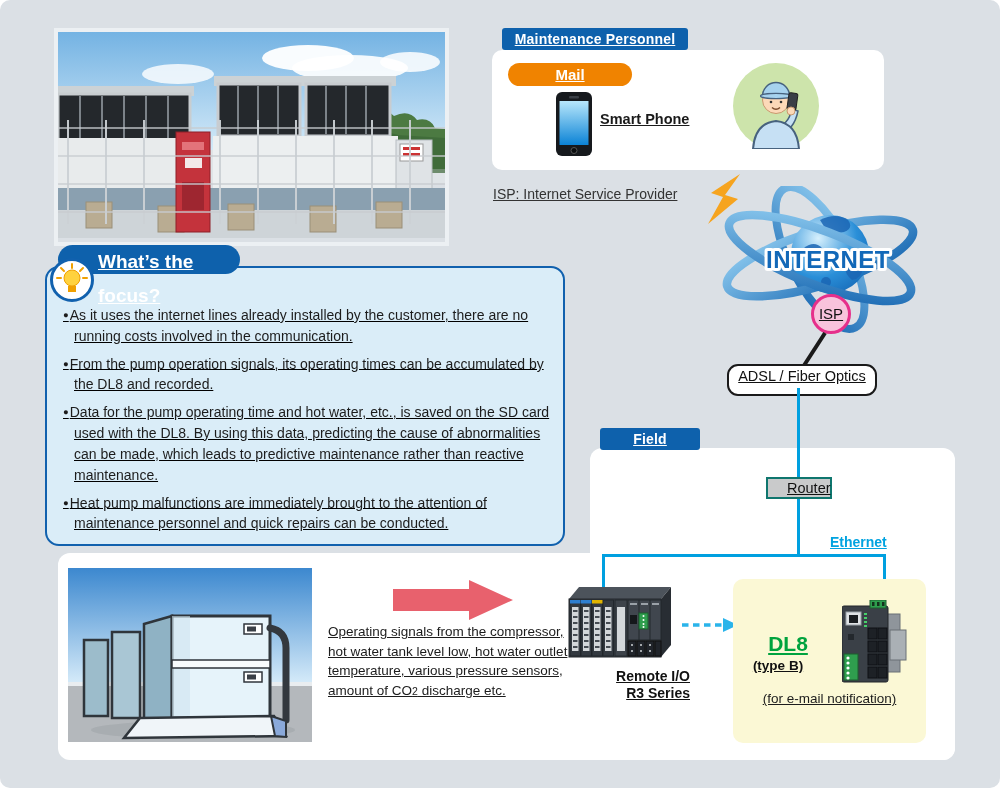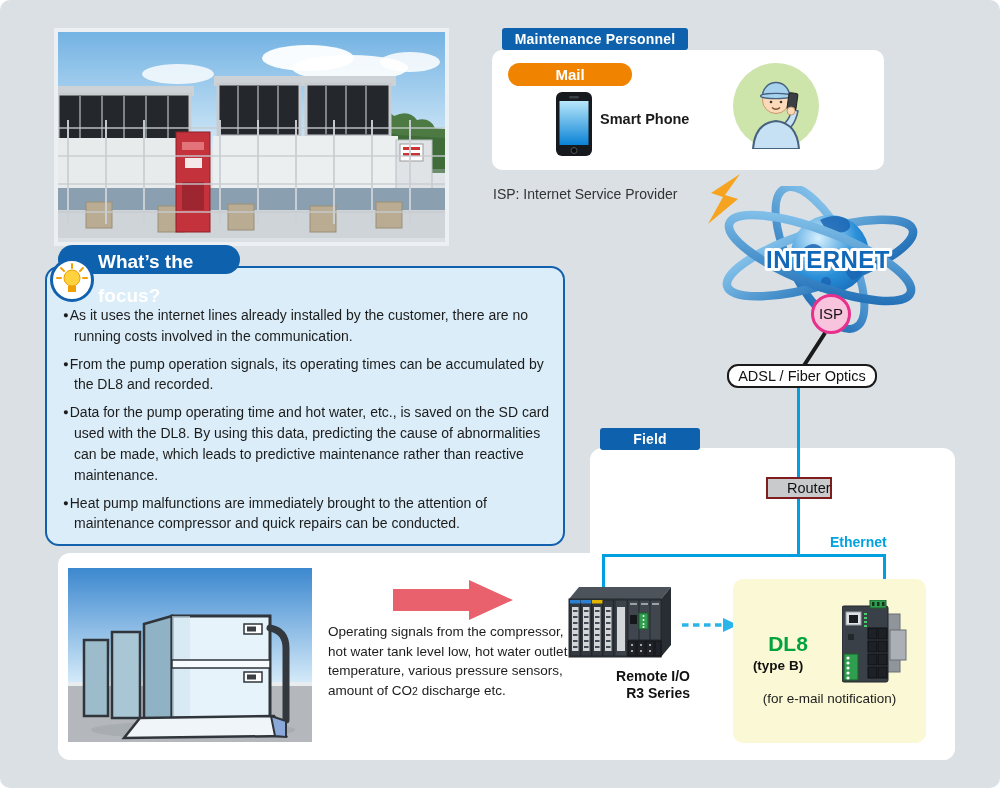--- a/index.html
+++ b/index.html
@@ -1,30 +1,30 @@
 <!DOCTYPE html>
 <html><head>
 <meta charset="utf-8">
 <style>
   html,body{margin:0;padding:0;background:#fff;}
   .stage{position:relative;width:1000px;height:788px;background:#dbe0e5;border-radius:10px;
          font-family:"Liberation Sans","DejaVu Sans",sans-serif;overflow:hidden;}
-  .abs{position:absolute;}
+  .abs{position:absolute;text-decoration:underline;}
   .panel{background:#fff;border-radius:12px;}
   .blue-tag{background:#0e61ac;color:#fff;font-weight:bold;font-size:14px;text-align:center;
             line-height:22px;border-radius:3px;letter-spacing:.2px;}
   .mail-pill{background:#f08300;color:#fff;font-weight:bold;font-size:15px;border-radius:12px;
              text-align:center;line-height:23px;}
   .smartphone-label{font-size:14.5px;font-weight:bold;color:#1a1a1a;}
   .isp-note{font-size:14px;color:#333;}
   .isp-circle{width:40px;height:40px;border-radius:50%;background:#f8c3dc;border:3px solid #e6308b;
               box-sizing:border-box;text-align:center;line-height:34px;font-size:15px;color:#111;}
   .adsl-box{background:#fff;border:2px solid #1a1a1a;border-radius:11px;font-size:14.5px;color:#111;
             text-align:center;line-height:21px;box-sizing:border-box;}
-  .router-box{background:#c9cacb;border:2px solid #7f1d1d;font-size:14.5px;color:#111;
+  .router-box{background:#c9cacb;border:2px solid #0f766e;font-size:14.5px;color:#111;
               text-align:center;line-height:19px;box-sizing:border-box;padding-left:19px;}
   .cyan-line{background:#00a0e0;}
   .ethernet-label{color:#00a3e0;font-weight:bold;font-size:14px;}
   .focus-box{background:#daedf8;border:2.5px solid #1161ae;border-radius:14px;box-sizing:border-box;}
   .focus-pill{background:#0e61ac;border-radius:17px;color:#fff;font-weight:bold;font-size:19px;
               line-height:34px;padding-left:40px;box-sizing:border-box;}
   .bulb-badge{width:44px;height:44px;border-radius:50%;background:#fff;border:3px solid #1161ae;box-sizing:border-box;}
   .focus-list{margin:0;padding:36px 12px 0 16px;list-style:none;}
   .focus-list li{font-size:14px;line-height:21px;color:#1c1c1c;margin-bottom:6px;
                  padding-left:11px;text-indent:-11px;}
@@ -201,39 +201,39 @@
     </svg>
   </div>
 
   <div class="abs isp-circle" style="left:811px;top:294px;">ISP</div>
   <div class="abs" style="left:795px;top:330px;">
     <svg width="40" height="40" viewBox="0 0 40 40">
         <line x1="30" y1="3" x2="8" y2="37" stroke="#1a1a1a" stroke-width="4"></line>
       </svg>
   </div>
 
-  <div class="abs adsl-box" style="left:727px;top:364px;width:150px;height:24px;">ADSL / Fiber Optics</div>
+  <div class="abs adsl-box" style="left:727px;top:364px;width:150px;height:32px;">ADSL / Fiber Optics</div>
 
   <div class="abs cyan-line" style="left:797px;top:388px;width:3px;height:90px;"></div>
   <div class="abs cyan-line" style="left:797px;top:499px;width:3px;height:57px;"></div>
   <div class="abs cyan-line" style="left:602px;top:554px;width:284px;height:3px;"></div>
   <div class="abs cyan-line" style="left:602px;top:554px;width:3px;height:34px;"></div>
   <div class="abs cyan-line" style="left:883px;top:554px;width:3px;height:52px;"></div>
 
   <div class="abs router-box" style="left:766px;top:477px;width:66px;height:22px;">Router</div>
   <div class="abs ethernet-label" style="left:830px;top:534px;">Ethernet</div>
 
   <div class="abs blue-tag" style="left:600px;top:428px;width:100px;height:22px;">Field</div>
 
   <div class="abs focus-box" style="left:45px;top:266px;width:520px;height:280px;">
     <ul class="focus-list">
       <li>As it uses the internet lines already installed by the customer, there are no running costs involved in the communication.</li>
       <li>From the pump operation signals, its operating times can be accumulated by the DL8 and recorded.</li>
       <li>Data for the pump operating time and hot water, etc., is saved on the SD card used with the DL8. By using this data, predicting the cause of abnormalities can be made, which leads to predictive maintenance rather than reactive maintenance.</li>
-      <li>Heat pump malfunctions are immediately brought to the attention of maintenance compressor and quick repairs can be conducted.</li>
+      <li>Heat pump malfunctions are immediately brought to the attention of maintenance personnel and quick repairs can be conducted.</li>
     </ul>
   </div>
   <div class="abs focus-pill" style="left:58px;top:245px;width:182px;height:29px;">What’s the focus?</div>
   <div class="abs bulb-badge" style="left:50px;top:258px;">
     <svg width="38" height="38" viewBox="0 0 38 38">
       <g stroke="#f0a000" stroke-width="2" stroke-linecap="round">
         <line x1="19" y1="3" x2="19" y2="7"></line>
           <line x1="8" y1="7" x2="11" y2="10"></line>
         <line x1="30" y1="7" x2="27" y2="10"></line>
           <line x1="4" y1="17" x2="8" y2="17"></line>

